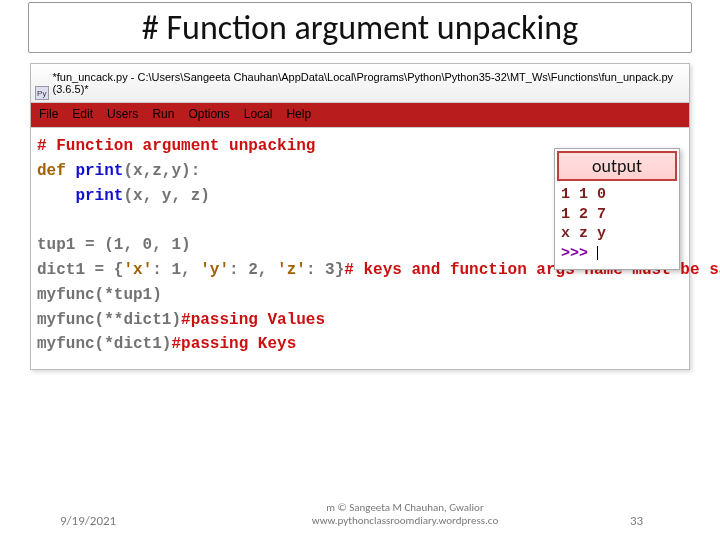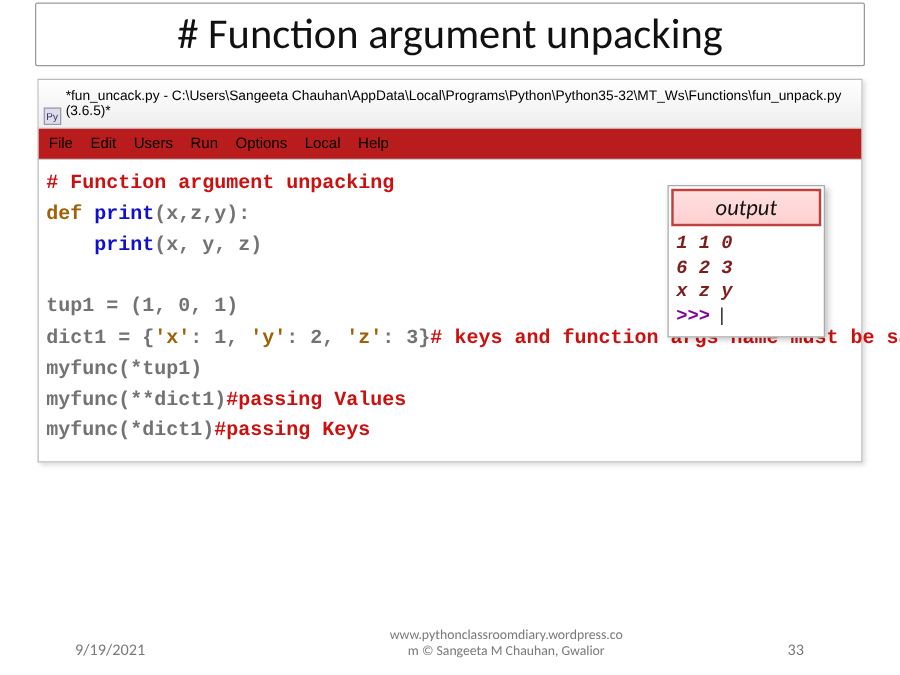--- a/index.html
+++ b/index.html
@@ -64,29 +64,28 @@
     font-weight: bold;
   }
   .c-red    { color: #cc1010; }
   .c-orange { color: #a16207; }
   .c-blue   { color: #1010cc; }
   .c-black  { color: #737373; }
 
   .output-panel {
     position: absolute;
     top: 148px;
-    right: 60px;
+    right: 40px;
     width: 126px;
     background: #fff;
     border: 1px solid #aaa;
     box-shadow: 2px 2px 5px rgba(0,0,0,0.25);
     font-family: "Courier New", monospace;
     font-size: 15px;
     font-weight: bold;
-    font-style: italic;
   }
   .output-label-box {
     border: 2px solid #c04040;
     background: linear-gradient(#ffe0e0,#ffd0d0);
     text-align: center;
     padding: 2px 0;
     font-family: Calibri, Arial, sans-serif;
     font-size: 18px;
     font-weight: normal;
     color: #111;
@@ -155,28 +154,28 @@
 <span class="c-black">myfunc(*tup1)</span>
 <span class="c-black">myfunc(**dict1)</span><span class="c-red">#passing Values</span>
 <span class="c-black">myfunc(*dict1)</span><span class="c-red">#passing Keys</span></div>
 
   </div>
 
   <div class="output-panel">
     <div class="output-label-box">output</div>
     <div class="output-body">
       <div class="o-blue">1 1 0</div>
-      <div class="o-blue">6 2 3</div>
+      <div class="o-blue">1 2 7</div>
       <div class="o-blue">x z y</div>
       <div><span class="o-purple">&gt;&gt;&gt; </span><span class="o-cursor"></span></div>
     </div>
   </div>
 
   <div class="footer">
     <div class="footer-date">9/19/2021</div>
     <div class="footer-center">
+      <div>m  © Sangeeta M Chauhan, Gwalior</div>
       <div>www.pythonclassroomdiary.wordpress.co</div>
-      <div>m  © Sangeeta M Chauhan, Gwalior</div>
     </div>
     <div class="footer-page">33</div>
   </div>
 
 </div>
 
 </body></html>

